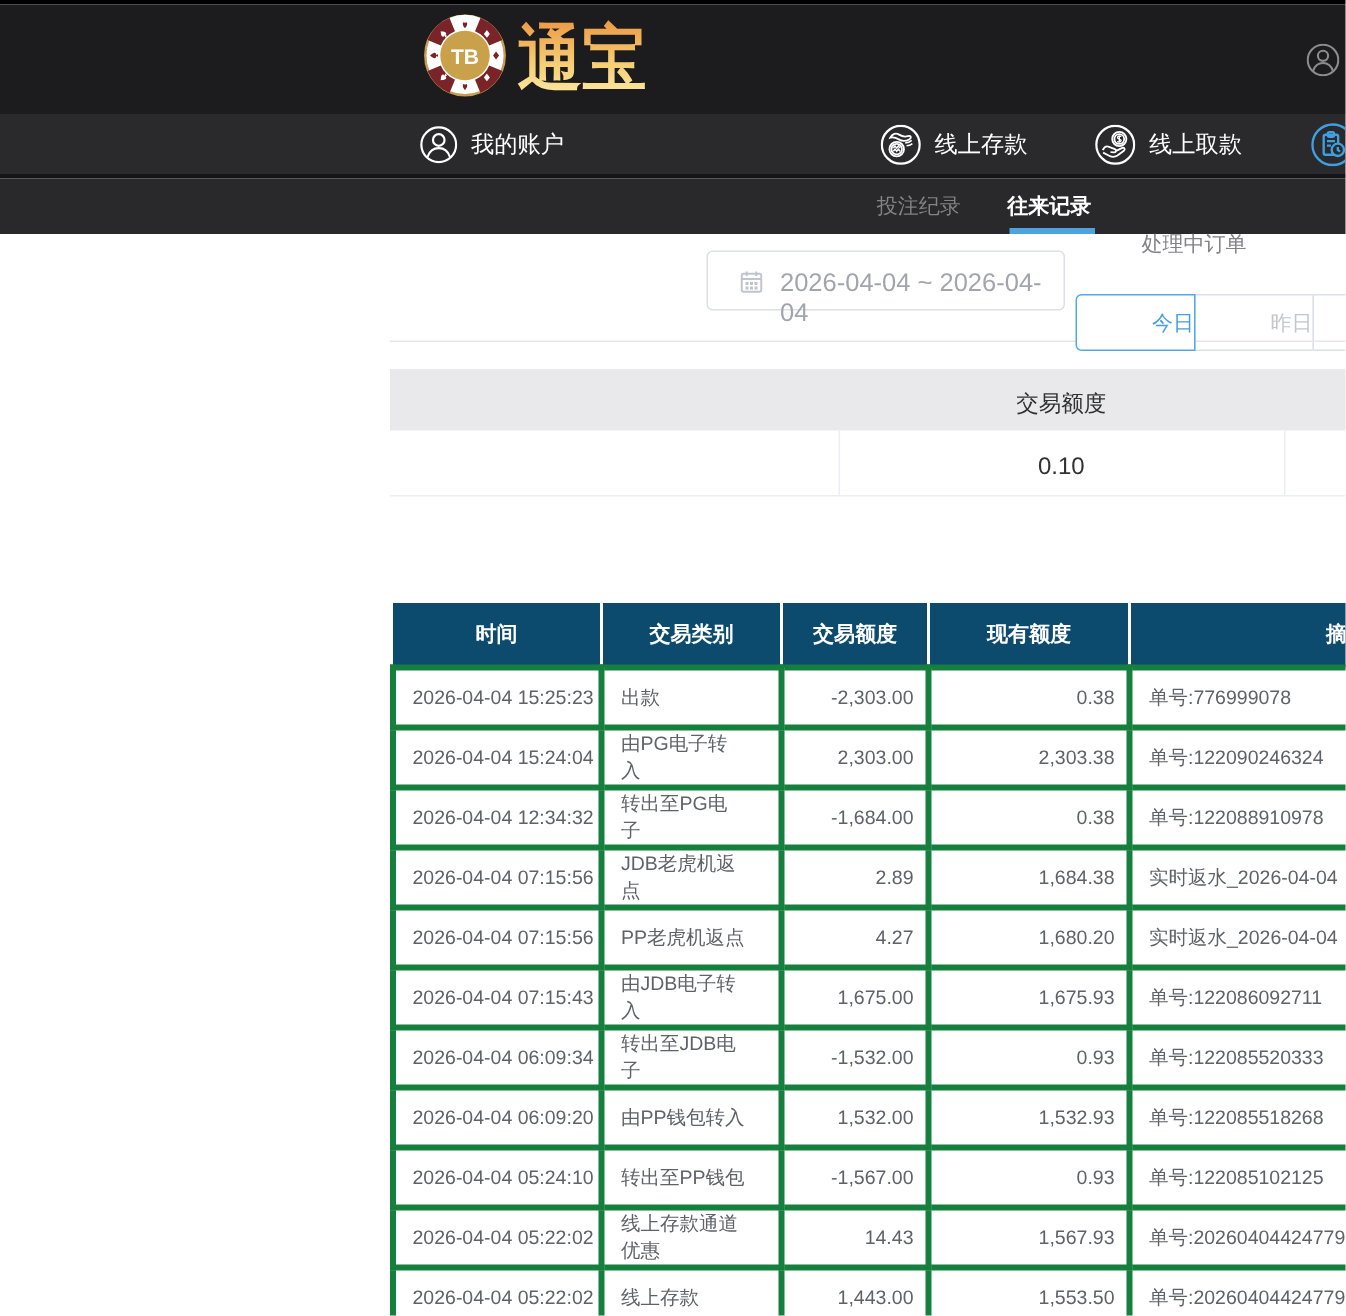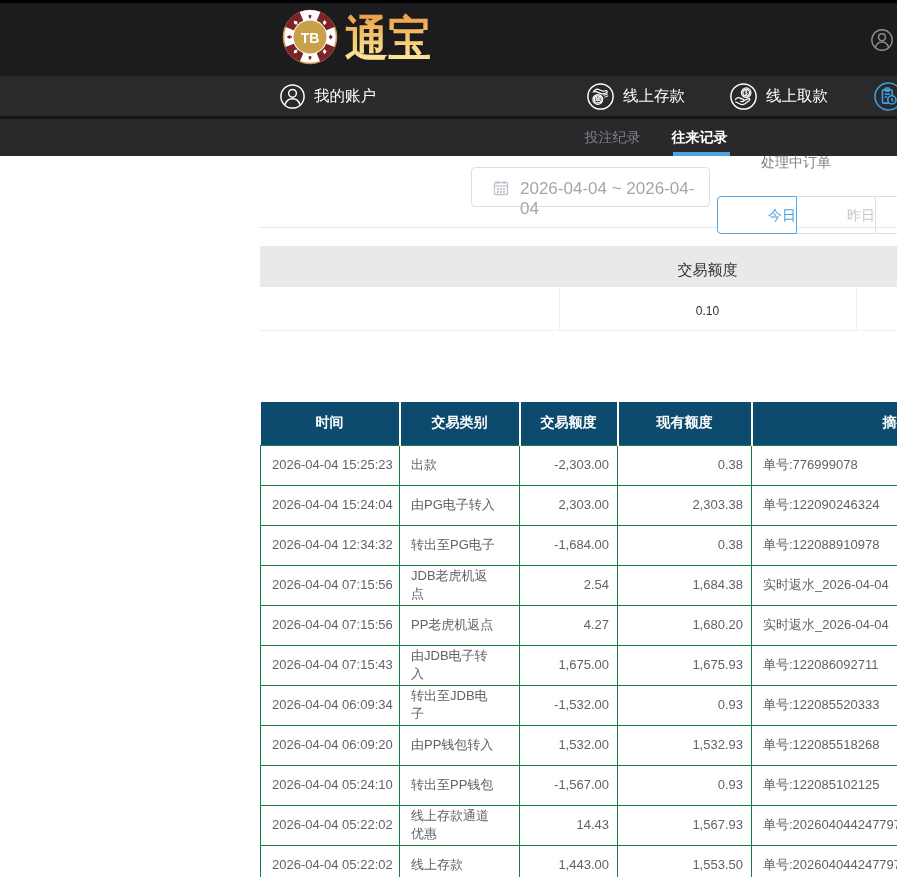--- a/index.html
+++ b/index.html
@@ -36,21 +36,21 @@
 .btn.b3 { left:875px; }
 .divline { left:260px; top:227px; width:780px; height:1px; background:#e7e7e7; }
 
 
 .sumtxt { font-size:15px; color:#303133; text-align:center; line-height:15px; }
 
 
 .main { left:260px; top:402px; width:780px; border-collapse:collapse; table-layout:fixed; font-size:13px; color:#5f6368; }
 .main th { height:43px; background:#0c4a6e; color:#fff; font-weight:700; font-size:14px; text-align:center; border-right:2px solid #fff; }
 .main th:last-child { border-right:none; }
-.main td { height:40px; border:1px solid #15803d; line-height:18px; vertical-align:middle; }
+.main td { height:40px; border:4px solid #15803d; line-height:18px; vertical-align:middle; }
 .main td.l { text-align:left; padding-left:11px; padding-right:22px; }
 .main td.nw { white-space:nowrap; padding-right:0; }
 .main td.r { text-align:right; padding-right:8px; }
 </style>
 </head>
 <body>
 <div class="page">
   <div class="abs bar0"></div>
   <div class="abs hdr"></div>
   <div class="abs nav"></div>
@@ -169,21 +169,21 @@
   <div class="btn today">今日</div>
   <div class="btn yest">昨日</div>
   <div class="btn b3">近七日</div>
   <div class="abs divline"></div>
 
   <div class="abs" style="left:260px; top:246px; width:780px; height:41px; background:#e9e9eb;"></div>
   <div class="abs sumtxt" style="left:559px; top:262px; width:297px; font-weight:500;">交易额度</div>
   <div class="abs" style="left:260px; top:287px; width:780px; height:44px; border-bottom:1px solid #ebeef5;"></div>
   <div class="abs" style="left:559px; top:287px; width:1px; height:44px; background:#ebeef5;"></div>
   <div class="abs" style="left:856px; top:287px; width:1px; height:44px; background:#ebeef5;"></div>
-  <div class="abs sumtxt" style="left:559px; top:304px; width:297px; font-size:12px;">0.10</div>
+  <div class="abs sumtxt" style="left:559px; top:304px; width:297px; font-size:16px;">0.10</div>
 
   <table class="abs main">
     <colgroup>
         <col style="width:139px">
         <col style="width:120px">
         <col style="width:98px">
         <col style="width:134px">
         <col style="width:289px">
       </colgroup>
     <tbody>
@@ -211,21 +211,21 @@
     <tr>
           <td class="l nw">2026-04-04 12:34:32</td>
           <td class="l">转出至PG电子</td>
           <td class="r">-1,684.00</td>
           <td class="r">0.38</td>
           <td class="l">单号:122088910978</td>
         </tr>
     <tr>
           <td class="l nw">2026-04-04 07:15:56</td>
           <td class="l">JDB老虎机返点</td>
-          <td class="r">2.54</td>
+          <td class="r">2.89</td>
           <td class="r">1,684.38</td>
           <td class="l">实时返水_2026-04-04</td>
         </tr>
     <tr>
           <td class="l nw">2026-04-04 07:15:56</td>
           <td class="l">PP老虎机返点</td>
           <td class="r">4.27</td>
           <td class="r">1,680.20</td>
           <td class="l">实时返水_2026-04-04</td>
         </tr>

